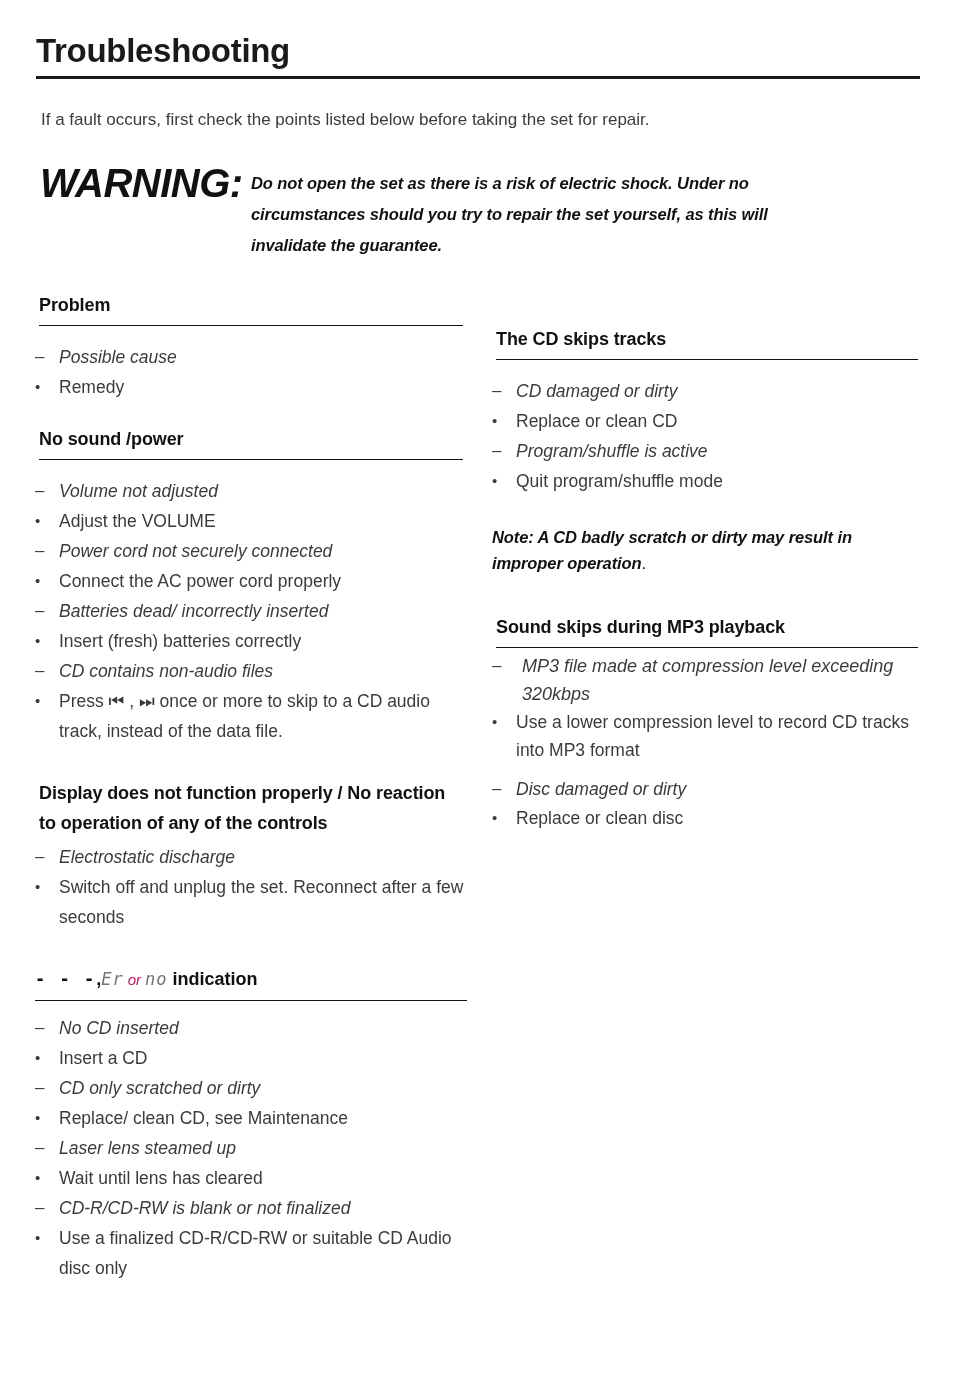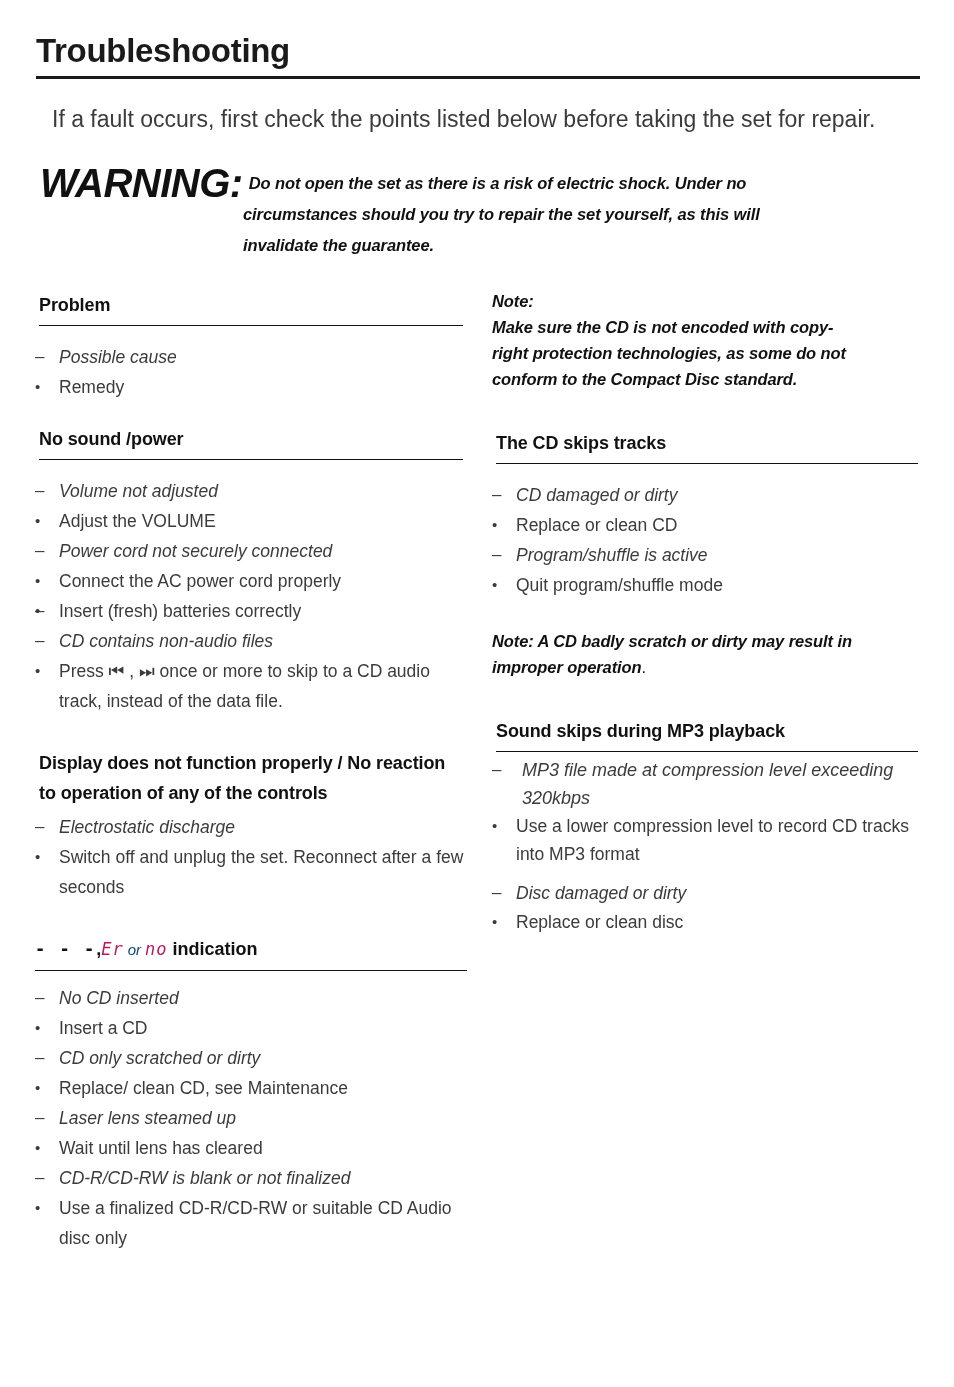--- a/index.html
+++ b/index.html
@@ -40,24 +40,24 @@
   }
   .title-rule {
     margin-top: 7px;
     border-top: 3px solid #1a1a1a;
     width: 884px;
   }
 
   
   .intro {
     position: absolute;
-    left: 52px;
+    left: 41px;
     top: 105px;
     width: 890px;
-    font-size: 23px;
+    font-size: 17px;
     line-height: 29px;
     color: #3b3b3b;
   }
   .intro div { white-space: nowrap; }
 
   
   .warning-block {
     position: absolute;
     left: 40px;
     top: 168px;
@@ -75,21 +75,21 @@
   }
   .warning-text {
     font-size: 16.5px;
     font-weight: bold;
     font-style: italic;
     color: #111111;
     line-height: 31px;
     padding-left: 203px;
     letter-spacing: -0.1px;
   }
-  .warning-text div { white-space: nowrap; }
+  .warning-text div { white-space: nowrap; margin-left: 8px; }
 
   
   .col {
     position: absolute;
     top: 288px;
   }
   .col-left  { left: 35px;  width: 432px; }
   .col-right { left: 492px; width: 430px; }
 
   
@@ -163,34 +163,34 @@
     padding-bottom: 7px;
     line-height: 26px;
     white-space: nowrap;
   }
   .lcd {
     font-family: "DejaVu Sans Mono", monospace;
     font-style: italic;
     font-weight: normal;
     font-size: 17px;
     letter-spacing: 1px;
-    color: #be185d;
+    color: #737373;
   }
   .lcd-dash {
     font-family: "DejaVu Sans Mono", monospace;
     font-weight: bold;
     font-size: 17px;
     letter-spacing: 2px;
     color: #111111;
   }
   .or-word {
     font-style: italic;
     font-weight: normal;
     font-size: 15px;
-    color: #0c4a6e;
+    color: #be185d;
     padding: 0 4px;
   }
 
   .gap-sm { height: 12px; }
   .gap-md { height: 20px; }
   .gap-lg { height: 28px; }
   .gap-xl { height: 34px; }
 </style>
 </head>
 <body>
@@ -249,20 +249,21 @@
         <li class="cause">
           <span class="mk">–</span>
           <span>Power cord not securely connected</span>
         </li>
         <li class="remedy">
           <span class="mk">•</span>
           <span>Connect the AC power cord properly</span>
         </li>
         <li class="cause">
           <span class="mk">–</span>
+          <span>Batteries dead/ incorrectly inserted</span>
         </li>
         <li class="remedy">
           <span class="mk">•</span>
           <span>Insert (fresh) batteries correctly</span>
         </li>
         <li class="cause">
           <span class="mk">–</span>
           <span>CD contains non-audio files</span>
         </li>
         <li class="remedy">
@@ -328,26 +329,20 @@
           <span class="mk">•</span>
           <span>Use a finalized CD-R/CD-RW or suitable CD Audio disc only</span>
         </li>
       </ul>
     </div>
 
   </div>
 
   <div class="col col-right">
 
-    <div class="note">
-      <div>Note:</div>
-      <div>Make sure the CD is not encoded with copy-</div>
-      <div>right protection technologies, as some do not</div>
-      <div>conform to the Compact Disc standard.</div>
-    </div>
 
     <div class="gap-xl"></div>
 
     <div>
       <div class="sec-head ruled">The CD skips tracks</div>
       <div class="gap-sm"></div>
       <ul class="items">
         <li class="cause">
           <span class="mk">–</span>
           <span>CD damaged or dirty</span>

